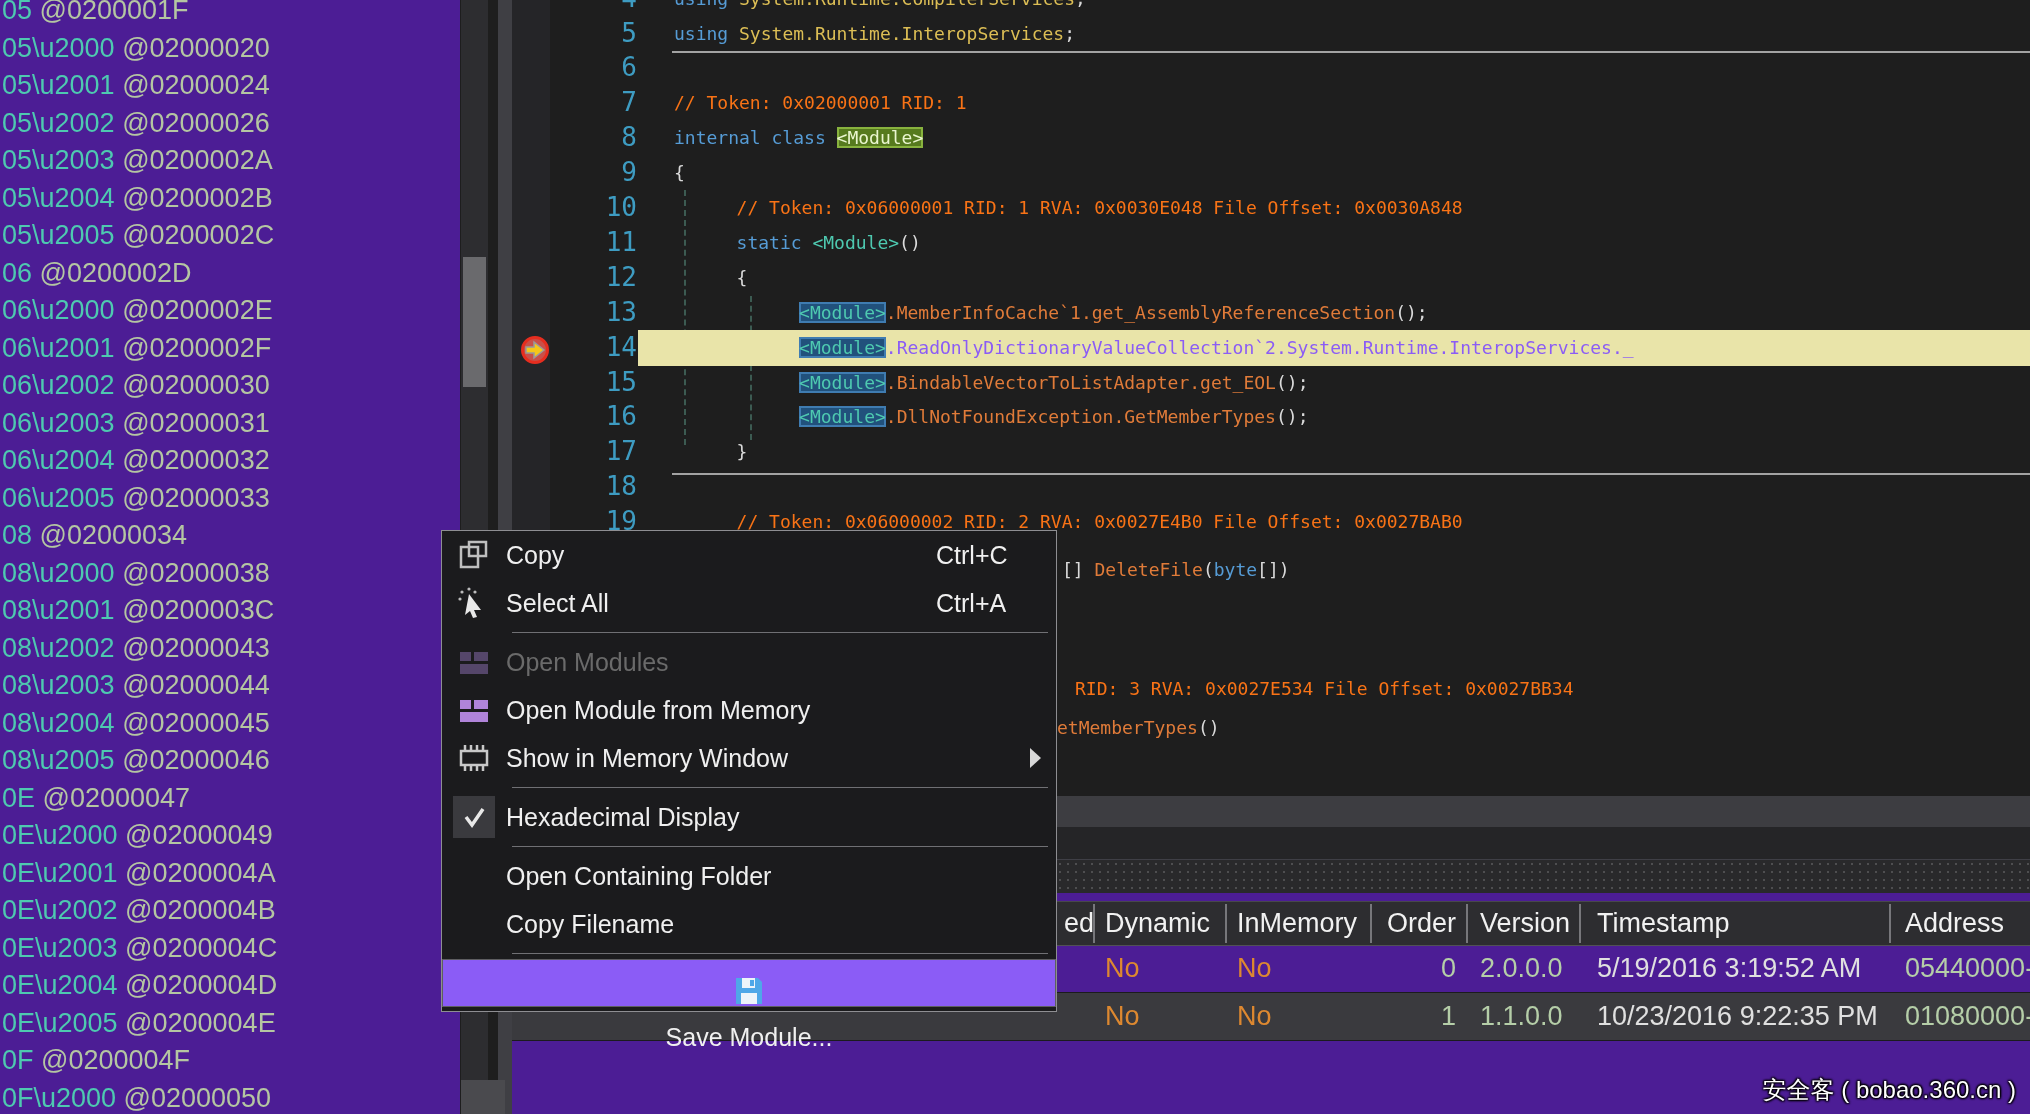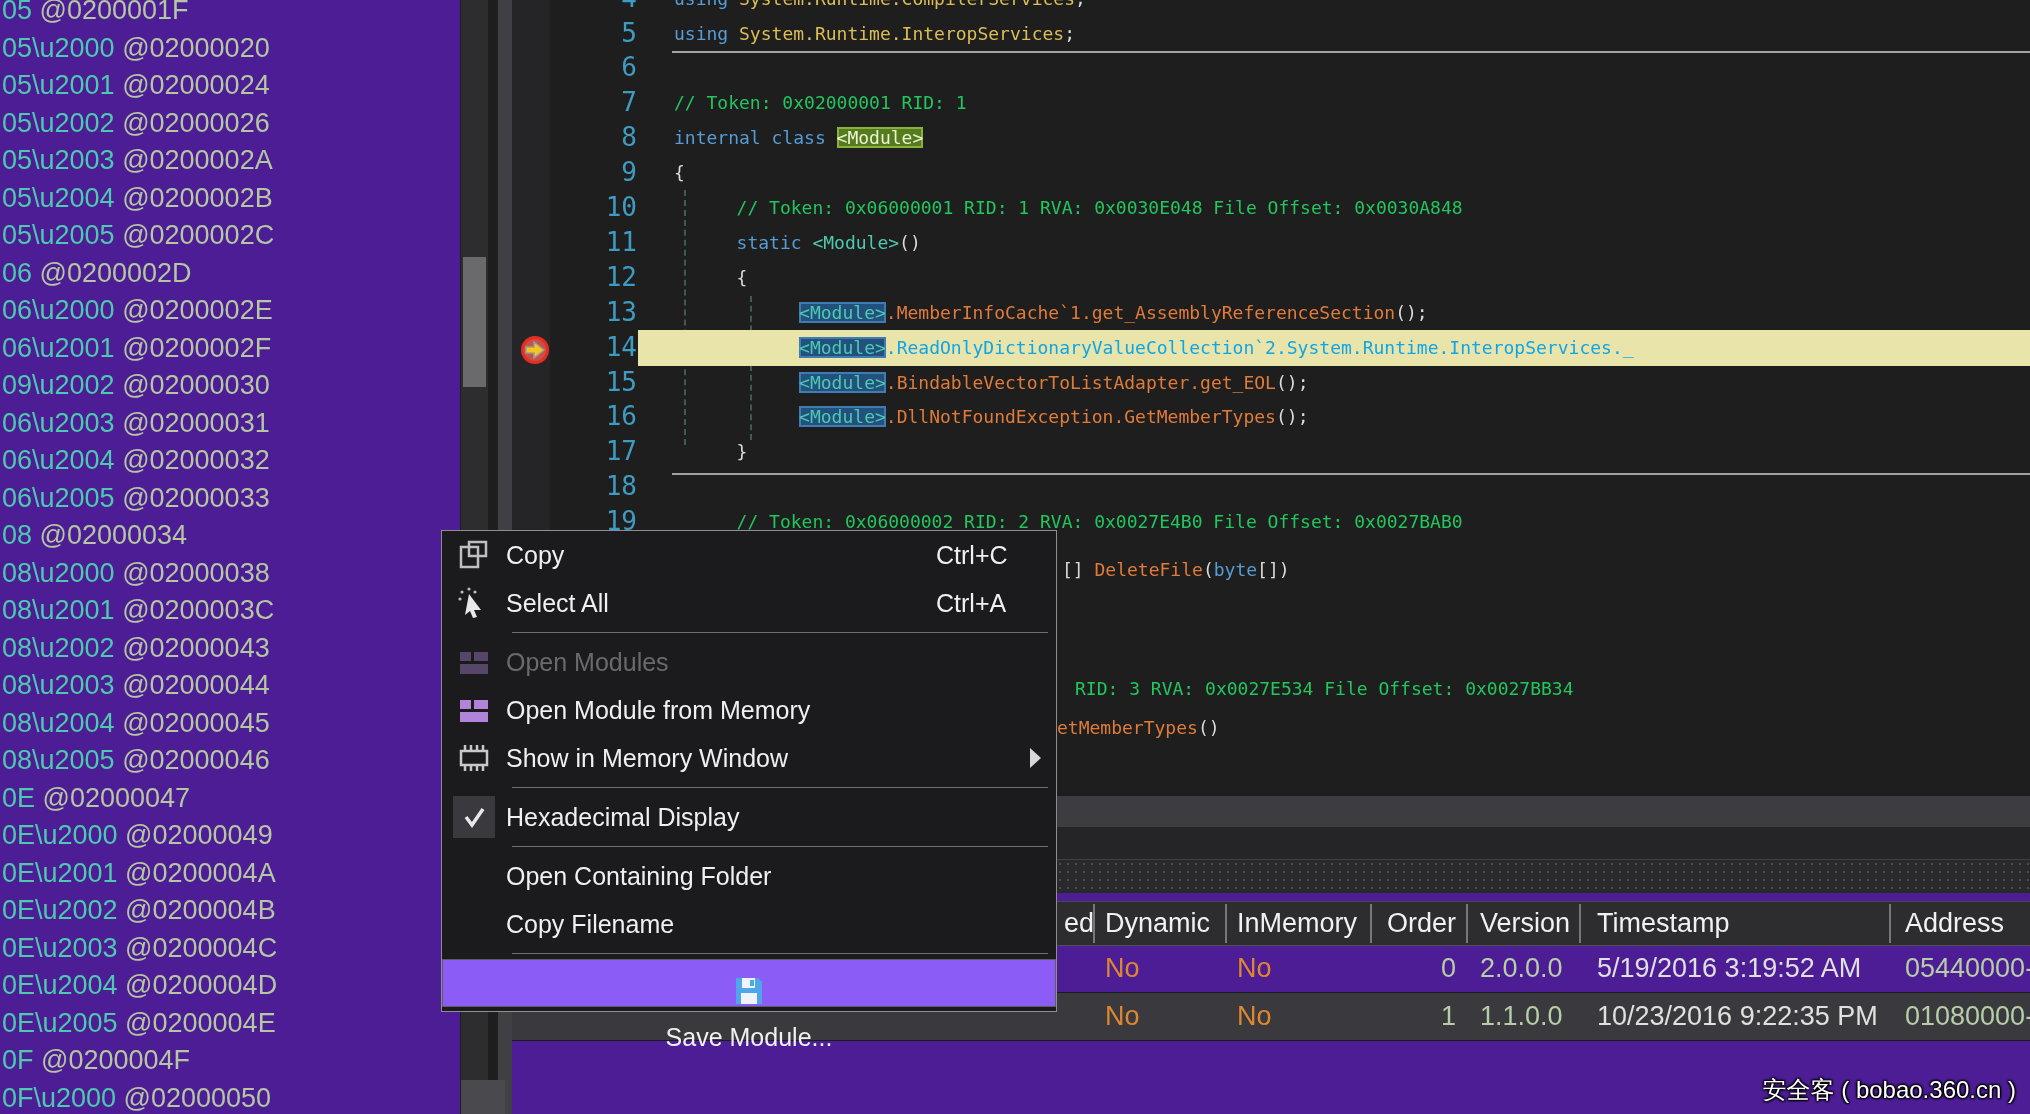--- a/index.html
+++ b/index.html
@@ -17,25 +17,25 @@
   #vsplit{position:absolute;left:498px;top:0;width:14px;height:1114px;background:#3f3f44;z-index:1;}
   
   #editor{position:absolute;left:512px;top:0;width:1518px;height:788px;background:#1e1e1e;overflow:hidden;z-index:1;}
   #glyphmargin{position:absolute;left:0;top:0;width:38px;height:788px;background:#252528;}
   .lnum{position:absolute;left:0;width:125px;text-align:right;font-family:"DejaVu Sans Mono",monospace;
         font-size:26px;height:35px;line-height:35px;color:#3e9cc2;}
   .code-line{position:absolute;font-family:"DejaVu Sans Mono",monospace;font-size:18px;height:35px;
              line-height:35px;white-space:pre;}
   .tok-kw{color:#569CD6;}
   .tok-ns{color:#DCBE55;}
-  .tok-cm{color:#22c55e;}
+  .tok-cm{color:#f97316;}
   .tok-pn{color:#DADADA;}
   .tok-ty{color:#4EC9B0;}
   .tok-mem{color:#E07B39;}
-  .tok-hltext{color:#0ea5e9;}
+  .tok-hltext{color:#8b5cf6;}
   .tok-refbox{color:#4EC9B0;background:#21517c;box-shadow:inset 0 0 0 2px #3f7cb1;}
   .tok-defbox{color:#eaf6cf;background:#567a1e;box-shadow:inset 0 0 0 2px #88b23e;}
   .hl-row{position:absolute;left:126px;right:0;height:36px;background:#e9e4a9;}
   .h-rule{position:absolute;left:160px;right:0;height:2px;background:#a3a3a3;}
   .iguide{position:absolute;width:0;border-left:2px dashed #3c5b52;}
   
   #menu{position:absolute;left:441px;top:530px;width:616px;background:#1b1b1d;
         border:1px solid #8e8e92;box-sizing:border-box;z-index:10;padding-top:0;padding-bottom:4px;}
   .mi{position:relative;height:48px;display:flex;align-items:center;}
   .mi-icon{width:64px;display:flex;justify-content:center;align-items:center;flex:0 0 64px;}
@@ -76,21 +76,21 @@
       <div class="tree-row" style="top: -9px;"><span class="tree-id">05</span><span class="tree-addr"> @0200001F</span></div>
       <div class="tree-row" style="top: 28.5px;"><span class="tree-id">05\u2000</span><span class="tree-addr"> @02000020</span></div>
       <div class="tree-row" style="top: 66px;"><span class="tree-id">05\u2001</span><span class="tree-addr"> @02000024</span></div>
       <div class="tree-row" style="top: 103.5px;"><span class="tree-id">05\u2002</span><span class="tree-addr"> @02000026</span></div>
       <div class="tree-row" style="top: 141px;"><span class="tree-id">05\u2003</span><span class="tree-addr"> @0200002A</span></div>
       <div class="tree-row" style="top: 178.5px;"><span class="tree-id">05\u2004</span><span class="tree-addr"> @0200002B</span></div>
       <div class="tree-row" style="top: 216px;"><span class="tree-id">05\u2005</span><span class="tree-addr"> @0200002C</span></div>
       <div class="tree-row" style="top: 253.5px;"><span class="tree-id">06</span><span class="tree-addr"> @0200002D</span></div>
       <div class="tree-row" style="top: 291px;"><span class="tree-id">06\u2000</span><span class="tree-addr"> @0200002E</span></div>
       <div class="tree-row" style="top: 328.5px;"><span class="tree-id">06\u2001</span><span class="tree-addr"> @0200002F</span></div>
-      <div class="tree-row" style="top: 366px;"><span class="tree-id">09\u2002</span><span class="tree-addr"> @02000030</span></div>
+      <div class="tree-row" style="top: 366px;"><span class="tree-id">06\u2002</span><span class="tree-addr"> @02000030</span></div>
       <div class="tree-row" style="top: 403.5px;"><span class="tree-id">06\u2003</span><span class="tree-addr"> @02000031</span></div>
       <div class="tree-row" style="top: 441px;"><span class="tree-id">06\u2004</span><span class="tree-addr"> @02000032</span></div>
       <div class="tree-row" style="top: 478.5px;"><span class="tree-id">06\u2005</span><span class="tree-addr"> @02000033</span></div>
       <div class="tree-row" style="top: 516px;"><span class="tree-id">08</span><span class="tree-addr"> @02000034</span></div>
       <div class="tree-row" style="top: 553.5px;"><span class="tree-id">08\u2000</span><span class="tree-addr"> @02000038</span></div>
       <div class="tree-row" style="top: 591px;"><span class="tree-id">08\u2001</span><span class="tree-addr"> @0200003C</span></div>
       <div class="tree-row" style="top: 628.5px;"><span class="tree-id">08\u2002</span><span class="tree-addr"> @02000043</span></div>
       <div class="tree-row" style="top: 666px;"><span class="tree-id">08\u2003</span><span class="tree-addr"> @02000044</span></div>
       <div class="tree-row" style="top: 703.5px;"><span class="tree-id">08\u2004</span><span class="tree-addr"> @02000045</span></div>
       <div class="tree-row" style="top: 741px;"><span class="tree-id">08\u2005</span><span class="tree-addr"> @02000046</span></div>

